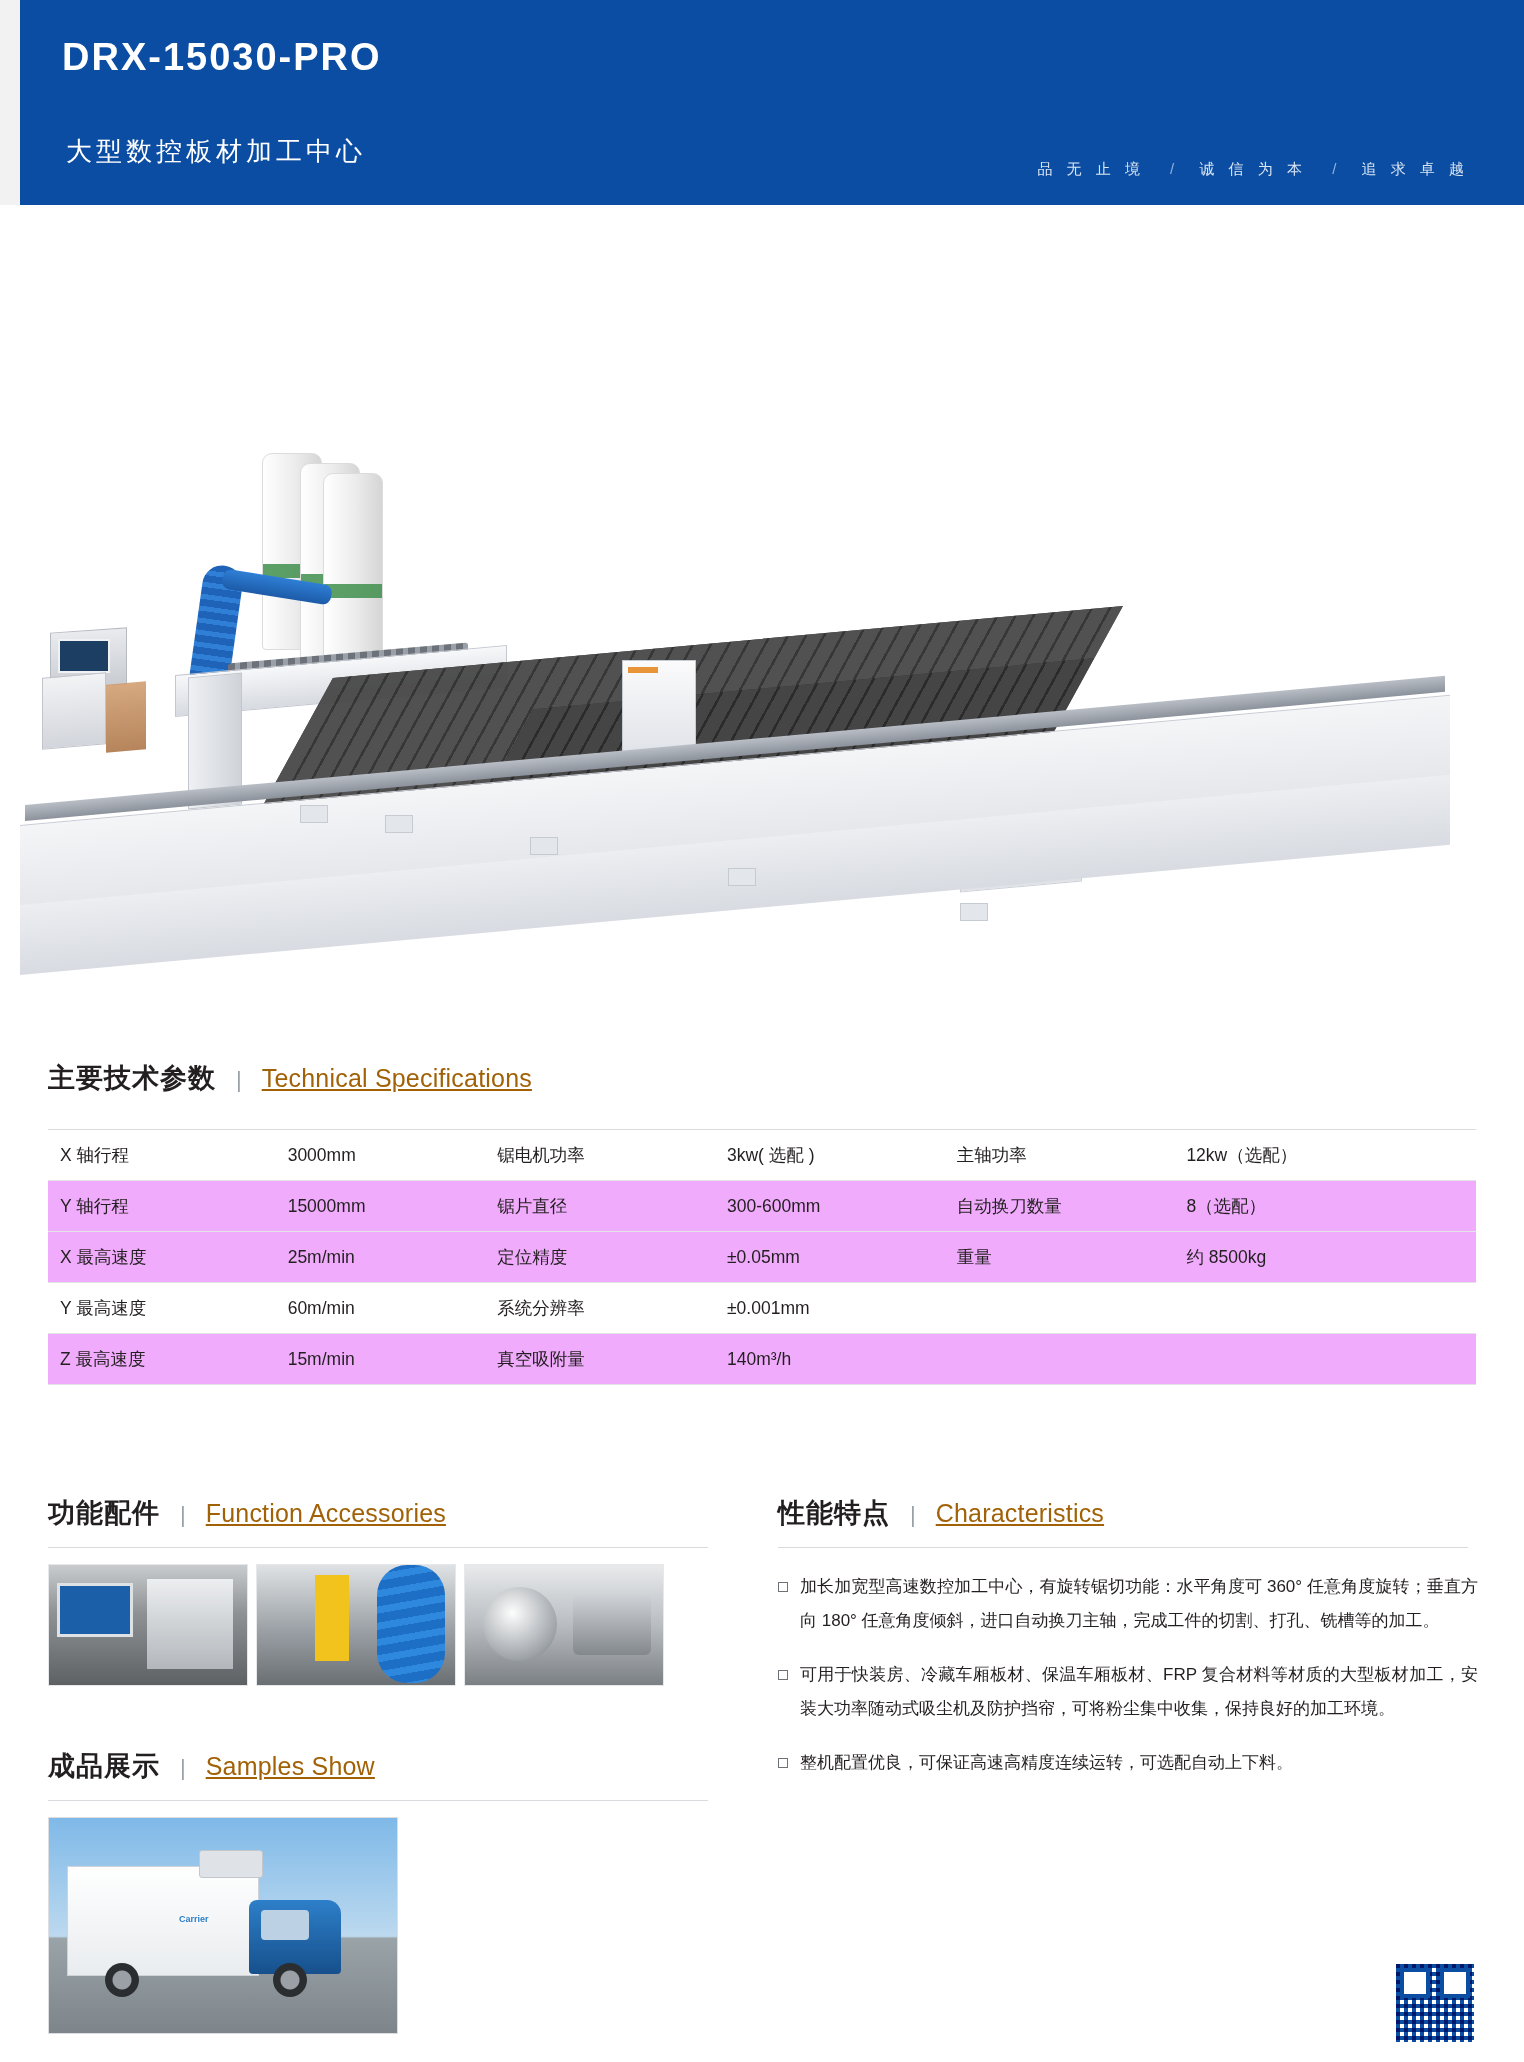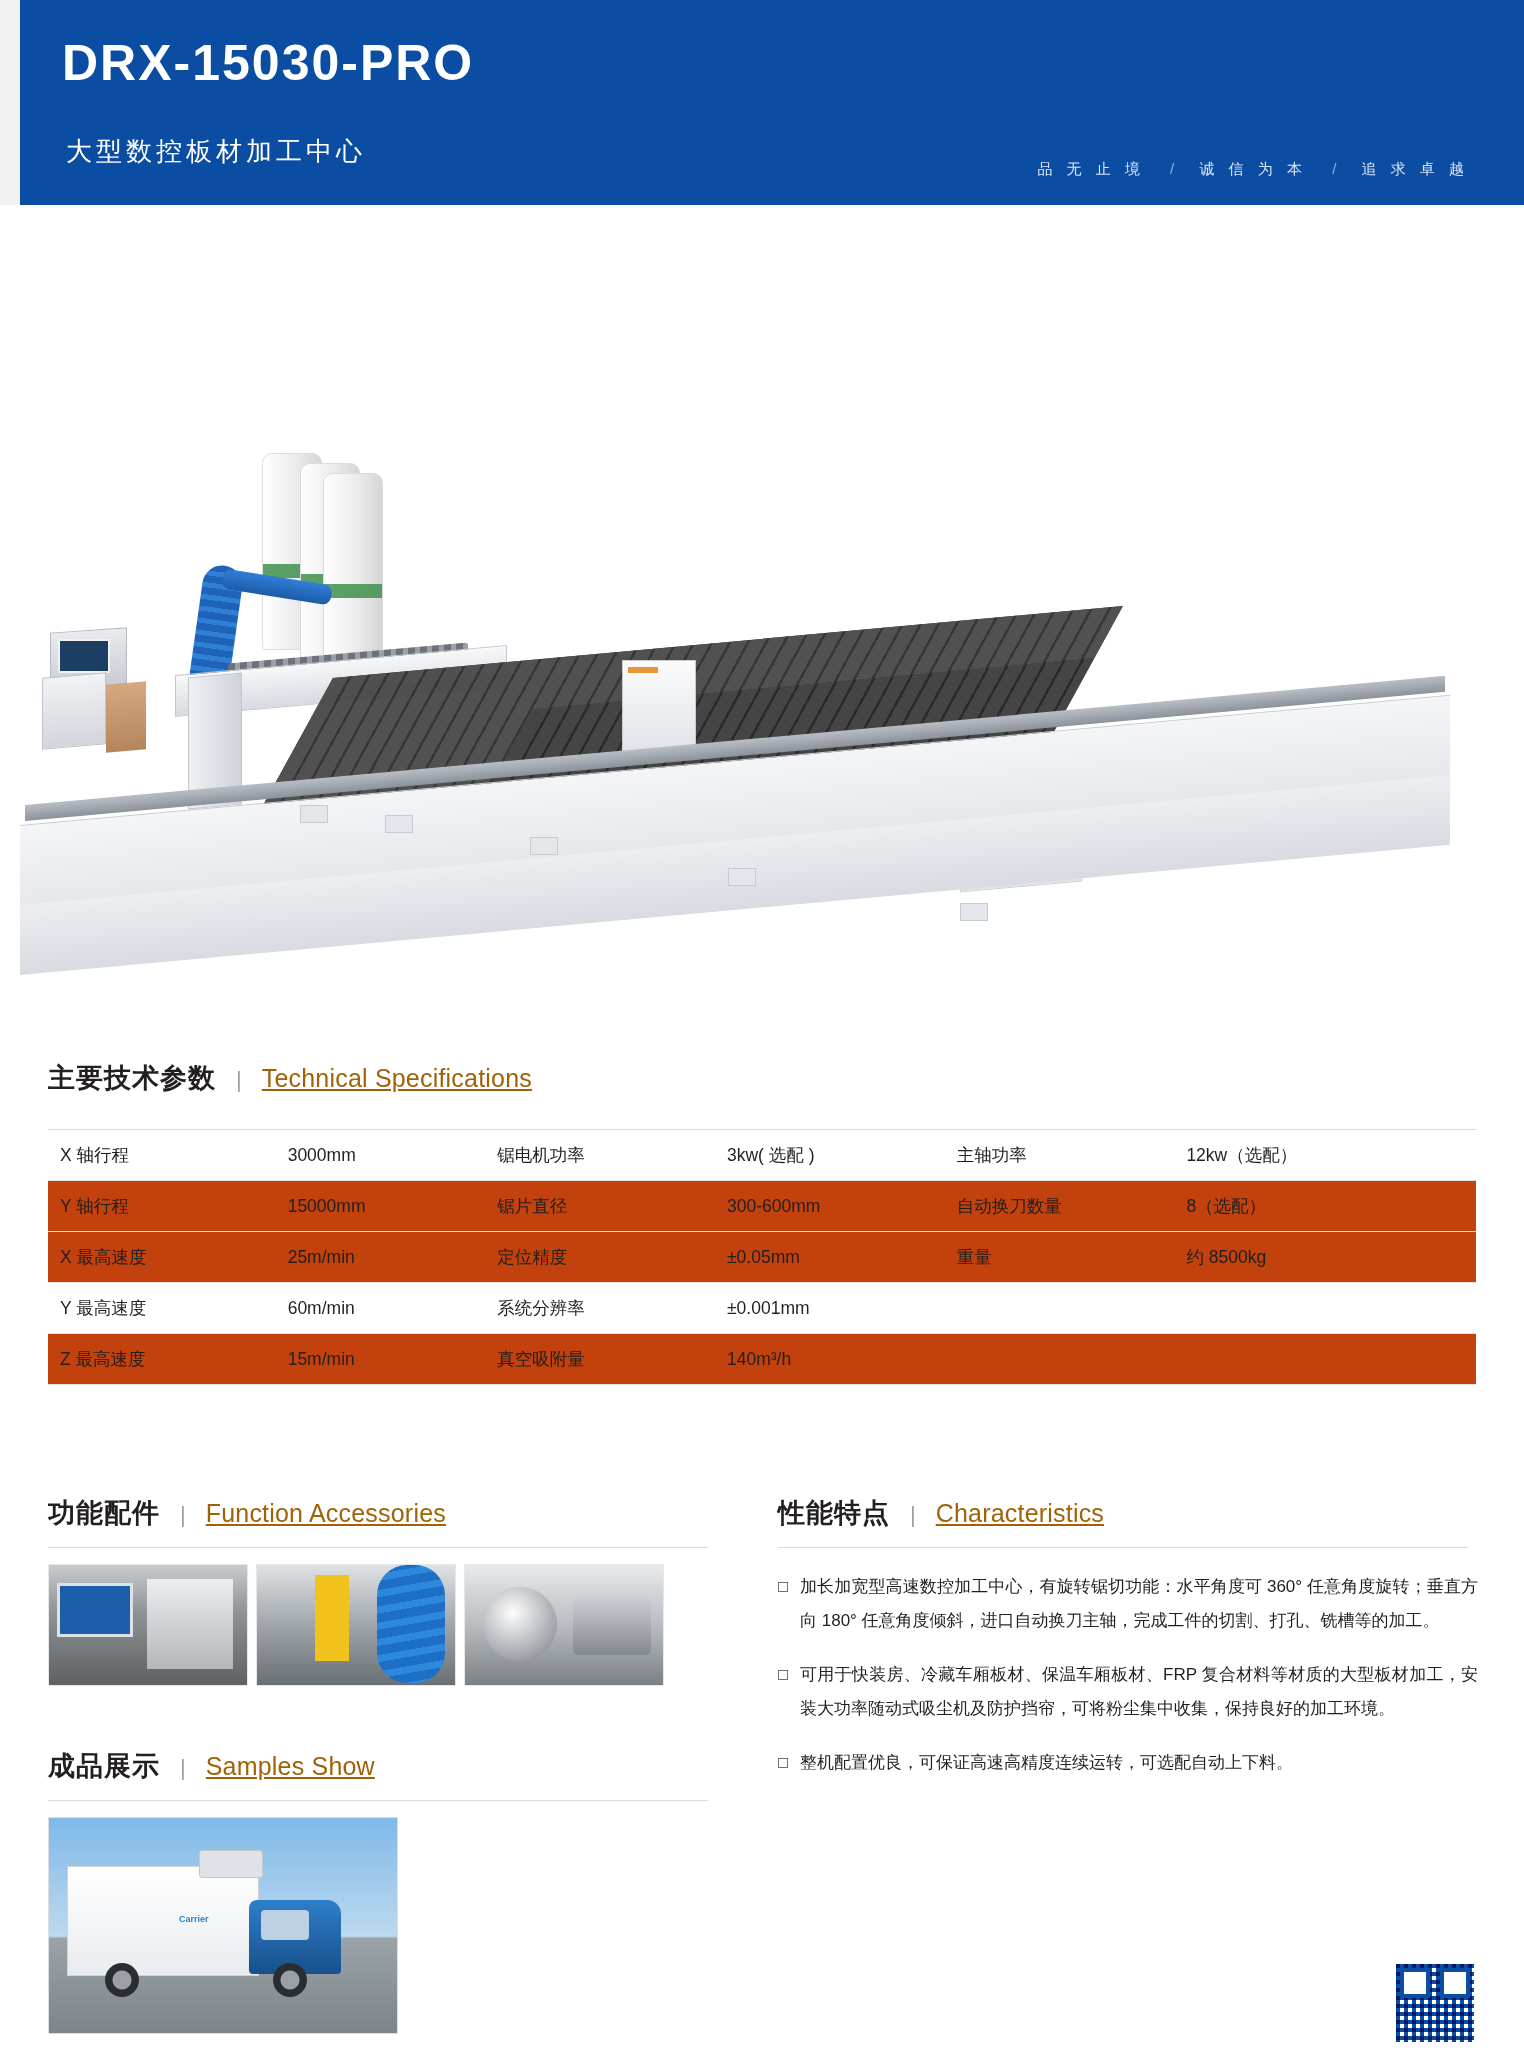--- a/index.html
+++ b/index.html
@@ -28,21 +28,21 @@
     position: absolute;
     left: 0; top: 0;
     width: 20px; height: 205px;
     background: #f2f2f2;
   }
   .header-title {
     position: absolute;
     left: 62px;
     top: 38px;
     color: #ffffff;
-    font-size: 50px;
+    font-size: 38px;
     font-weight: bold;
     letter-spacing: 2px;
     line-height: 1;
   }
   .header-sub {
     position: absolute;
     left: 66px;
     top: 138px;
     color: #ffffff;
     font-size: 26px;
@@ -308,21 +308,21 @@
     font-size: 17.5px;
   }
   table.specs td {
     padding: 13px 0 13px 0;
     color: #231f20;
     white-space: nowrap;
   }
   table.specs tr {
     border-bottom: 1px solid #e1e3e6;
   }
-  table.specs tr.alt { background: #c2410c; }
+  table.specs tr.alt { background: #f0abfc; }
   table.specs tr:first-child { border-top: 1px solid #d9dbde; }
   .c1 { width: 228px; padding-left: 12px !important; }
   .c2 { width: 210px; }
   .c3 { width: 230px; }
   .c4 { width: 230px; }
   .c5 { width: 230px; }
   .c6 { width: 290px; }
 
   
   .fa-wrap {

